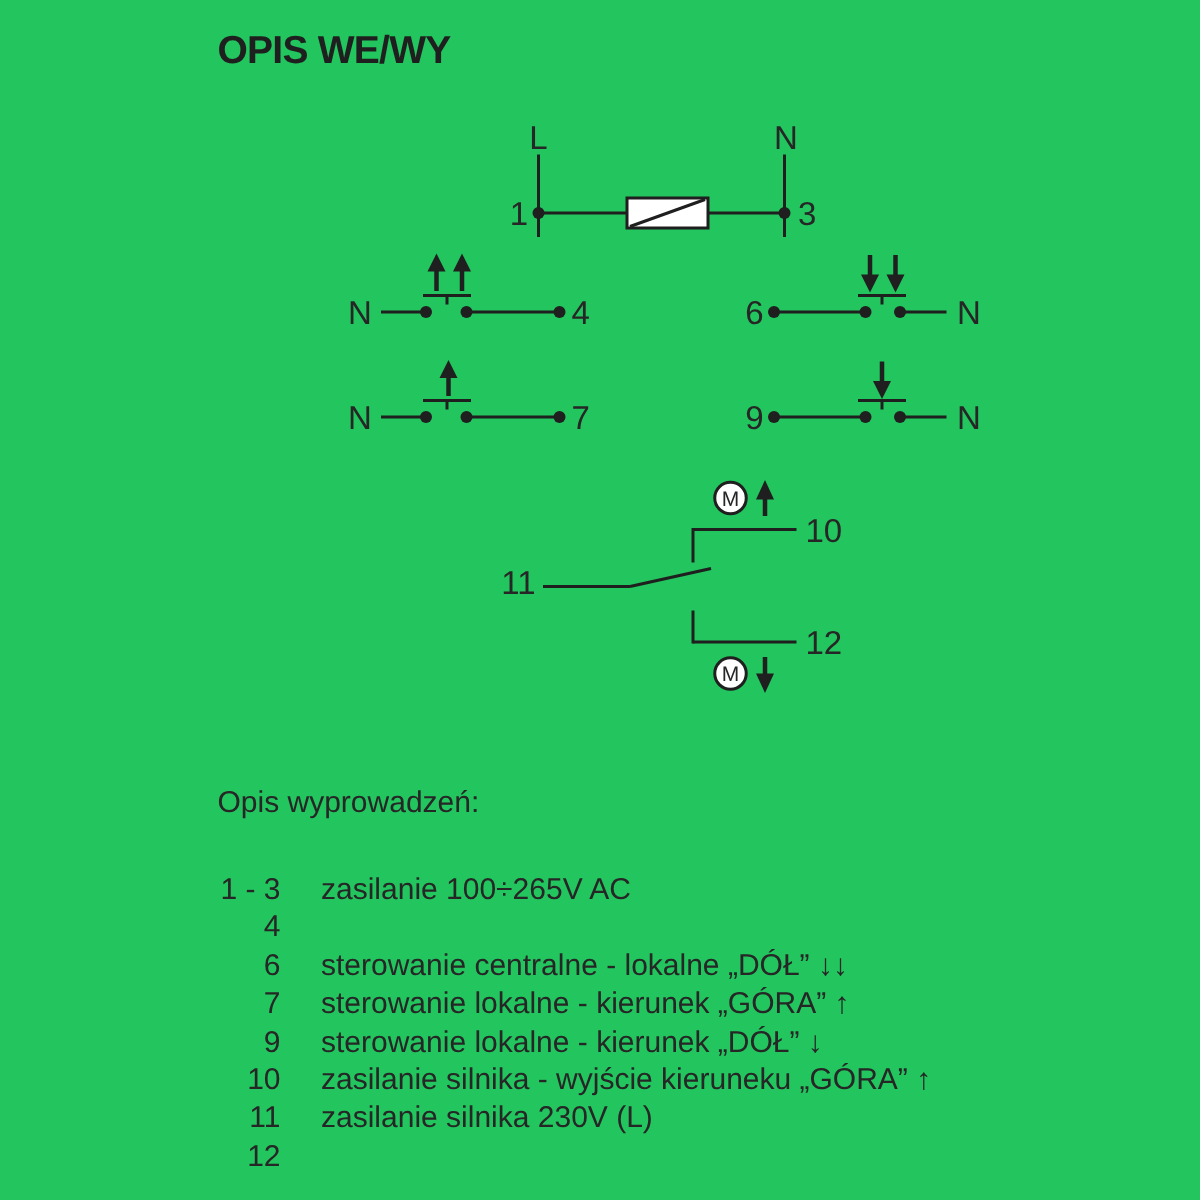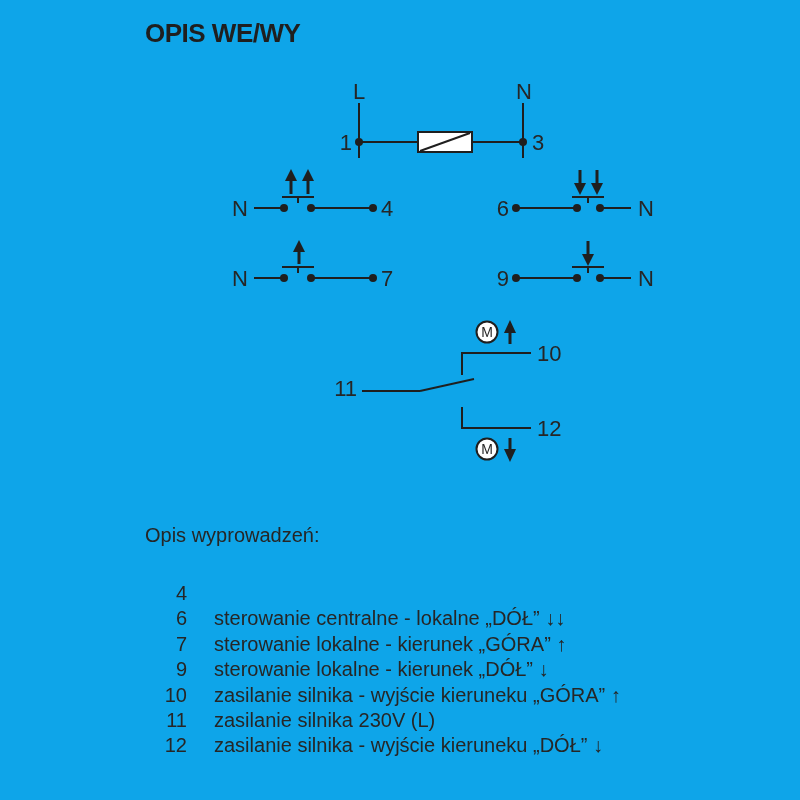--- a/index.html
+++ b/index.html
@@ -1,20 +1,20 @@
 <!DOCTYPE html>
 <html><head>
 <meta charset="utf-8">
 <style>
   html, body { margin: 0; padding: 0; background: #ffffff; }
   .canvas {
     position: relative;
     width: 800px;
     height: 800px;
-    background: #0ea5e9;
+    background: #22c55e;
     font-family: "Liberation Sans", sans-serif;
     color: #1f1f1f;
     overflow: hidden;
   }
   .page-title {
     position: absolute;
     left: 145px;
     top: 18px;
     font-size: 26px;
     font-weight: bold;
@@ -173,20 +173,24 @@
       <text class="mlbl" x="487" y="454" text-anchor="middle">M</text>
       <line class="ashaft" x1="510" y1="438" x2="510" y2="451"></line>
       <polygon class="arrow" points="504,449 516,449 510,462"></polygon>
     </g>
   </svg>
 
   <div class="section-heading">Opis wyprowadzeń:</div>
 
   <div class="pin-list">
     <div class="pin-row">
+      <span class="pin-num">1 - 3</span>
+      <span class="pin-desc">zasilanie 100÷265V AC</span>
+    </div>
+    <div class="pin-row">
       <span class="pin-num">4</span>
     </div>
     <div class="pin-row">
       <span class="pin-num">6</span>
       <span class="pin-desc">sterowanie centralne - lokalne „DÓŁ” ↓↓</span>
     </div>
     <div class="pin-row">
       <span class="pin-num">7</span>
       <span class="pin-desc">sterowanie lokalne - kierunek „GÓRA” ↑</span>
     </div>
@@ -197,17 +201,16 @@
     <div class="pin-row">
       <span class="pin-num">10</span>
       <span class="pin-desc">zasilanie silnika - wyjście kieruneku „GÓRA” ↑</span>
     </div>
     <div class="pin-row">
       <span class="pin-num">11</span>
       <span class="pin-desc">zasilanie silnika 230V (L)</span>
     </div>
     <div class="pin-row">
       <span class="pin-num">12</span>
-      <span class="pin-desc">zasilanie silnika - wyjście kieruneku „DÓŁ” ↓</span>
     </div>
   </div>
 
 </div>
 
 </body></html>

